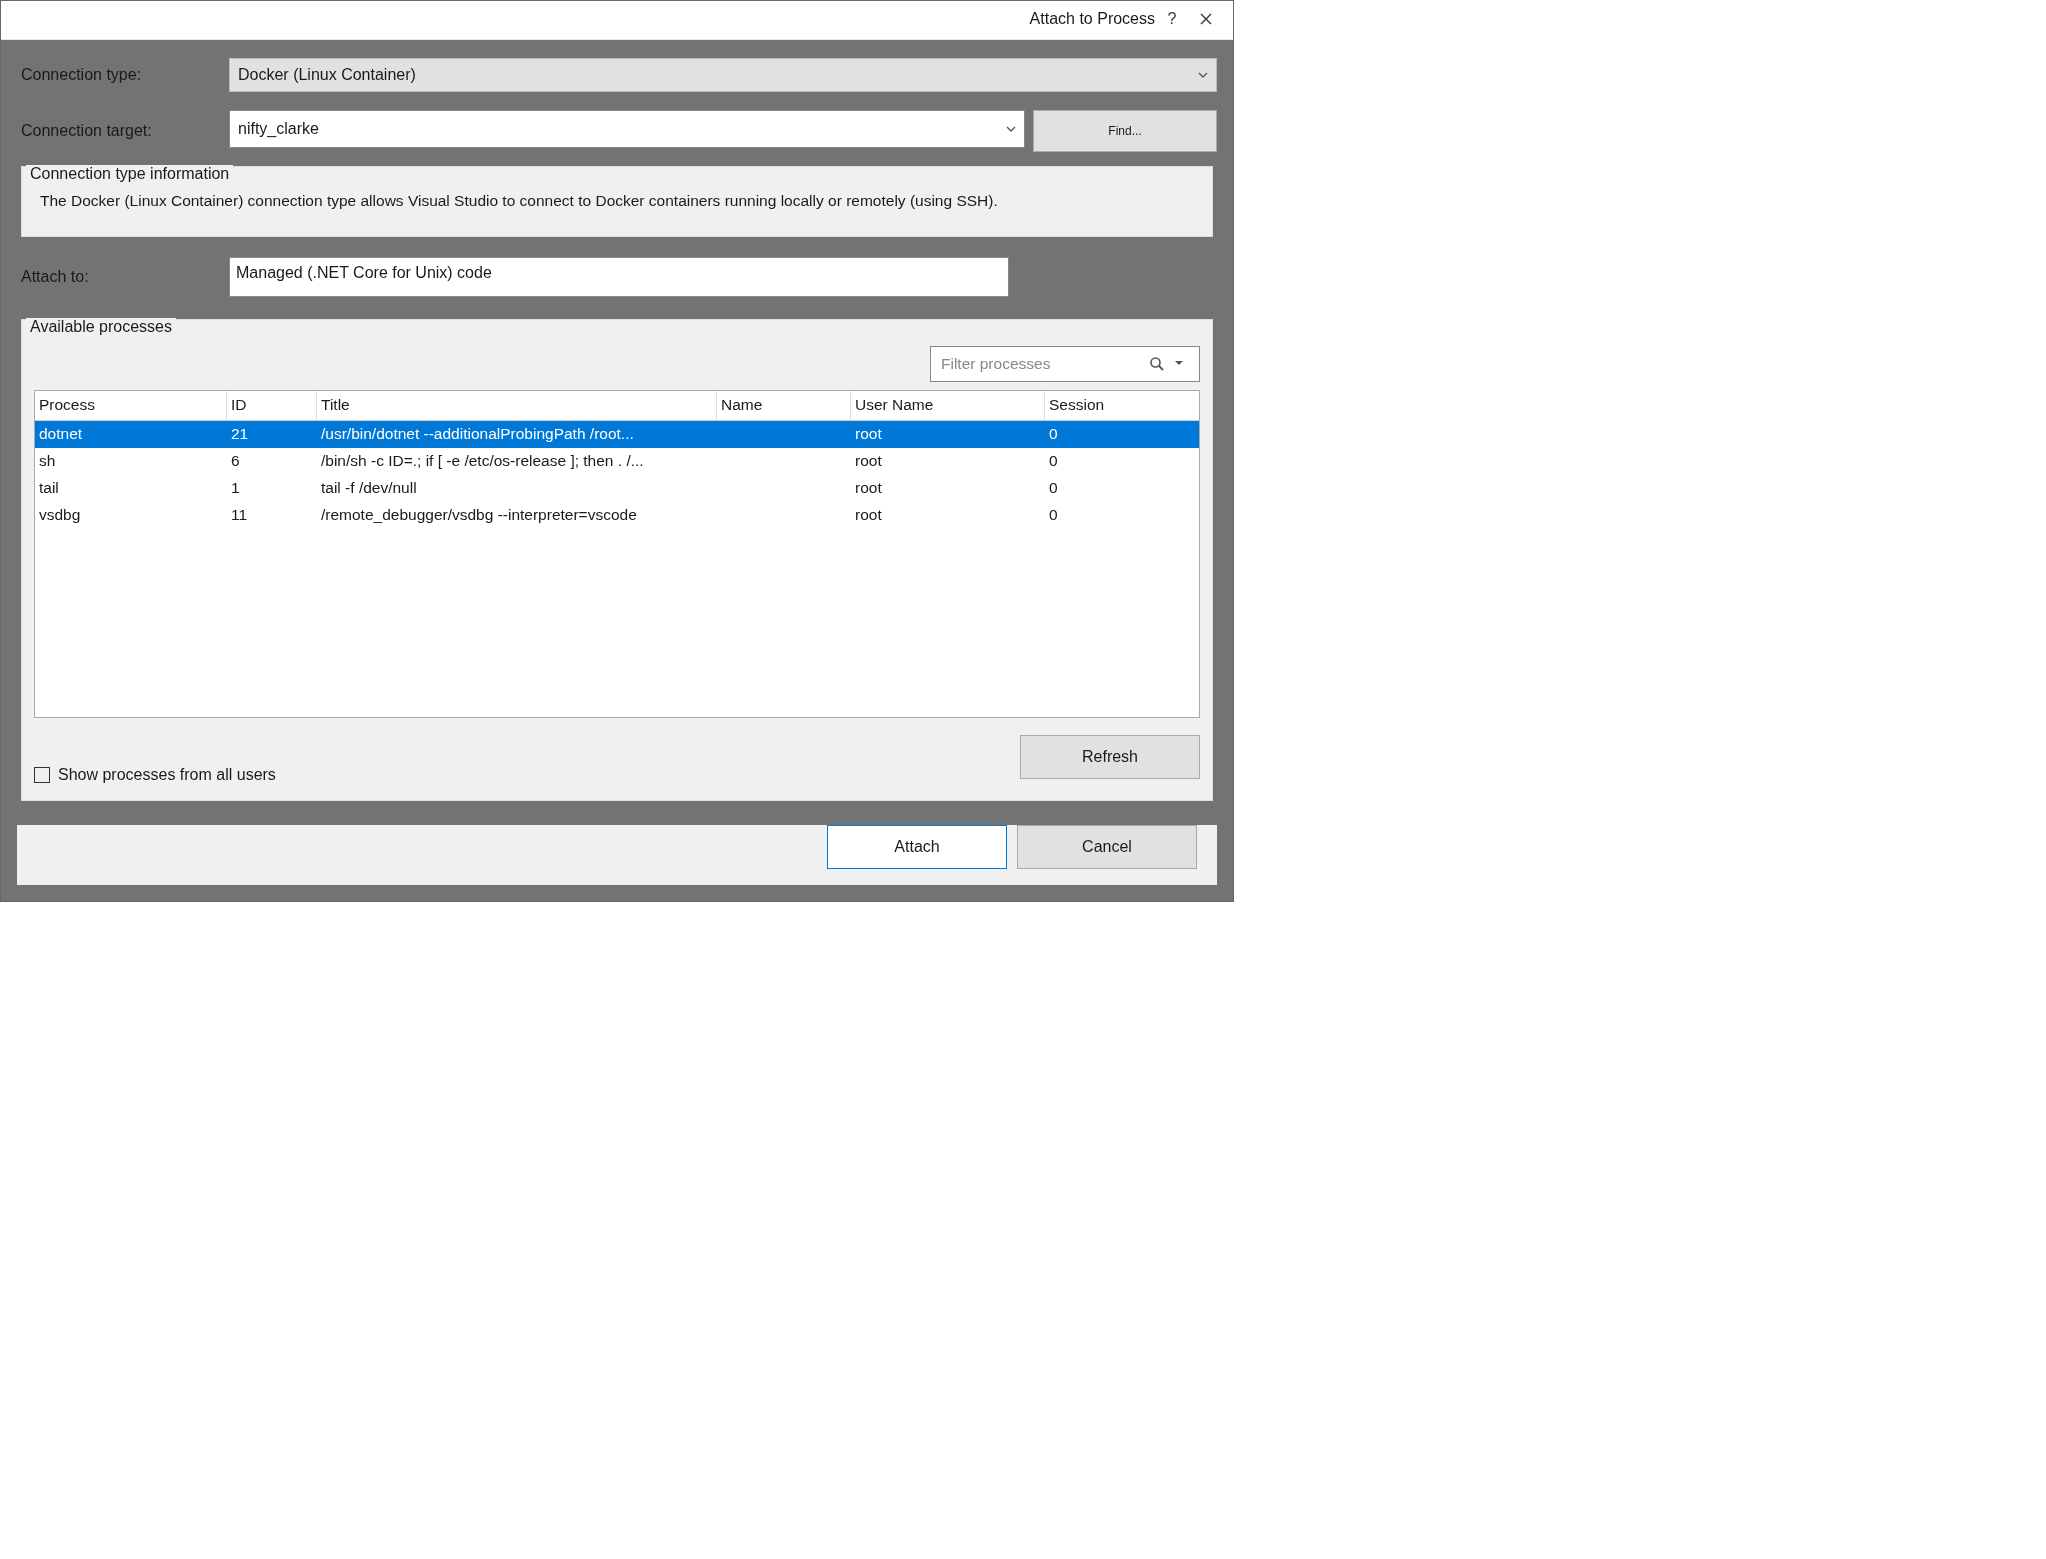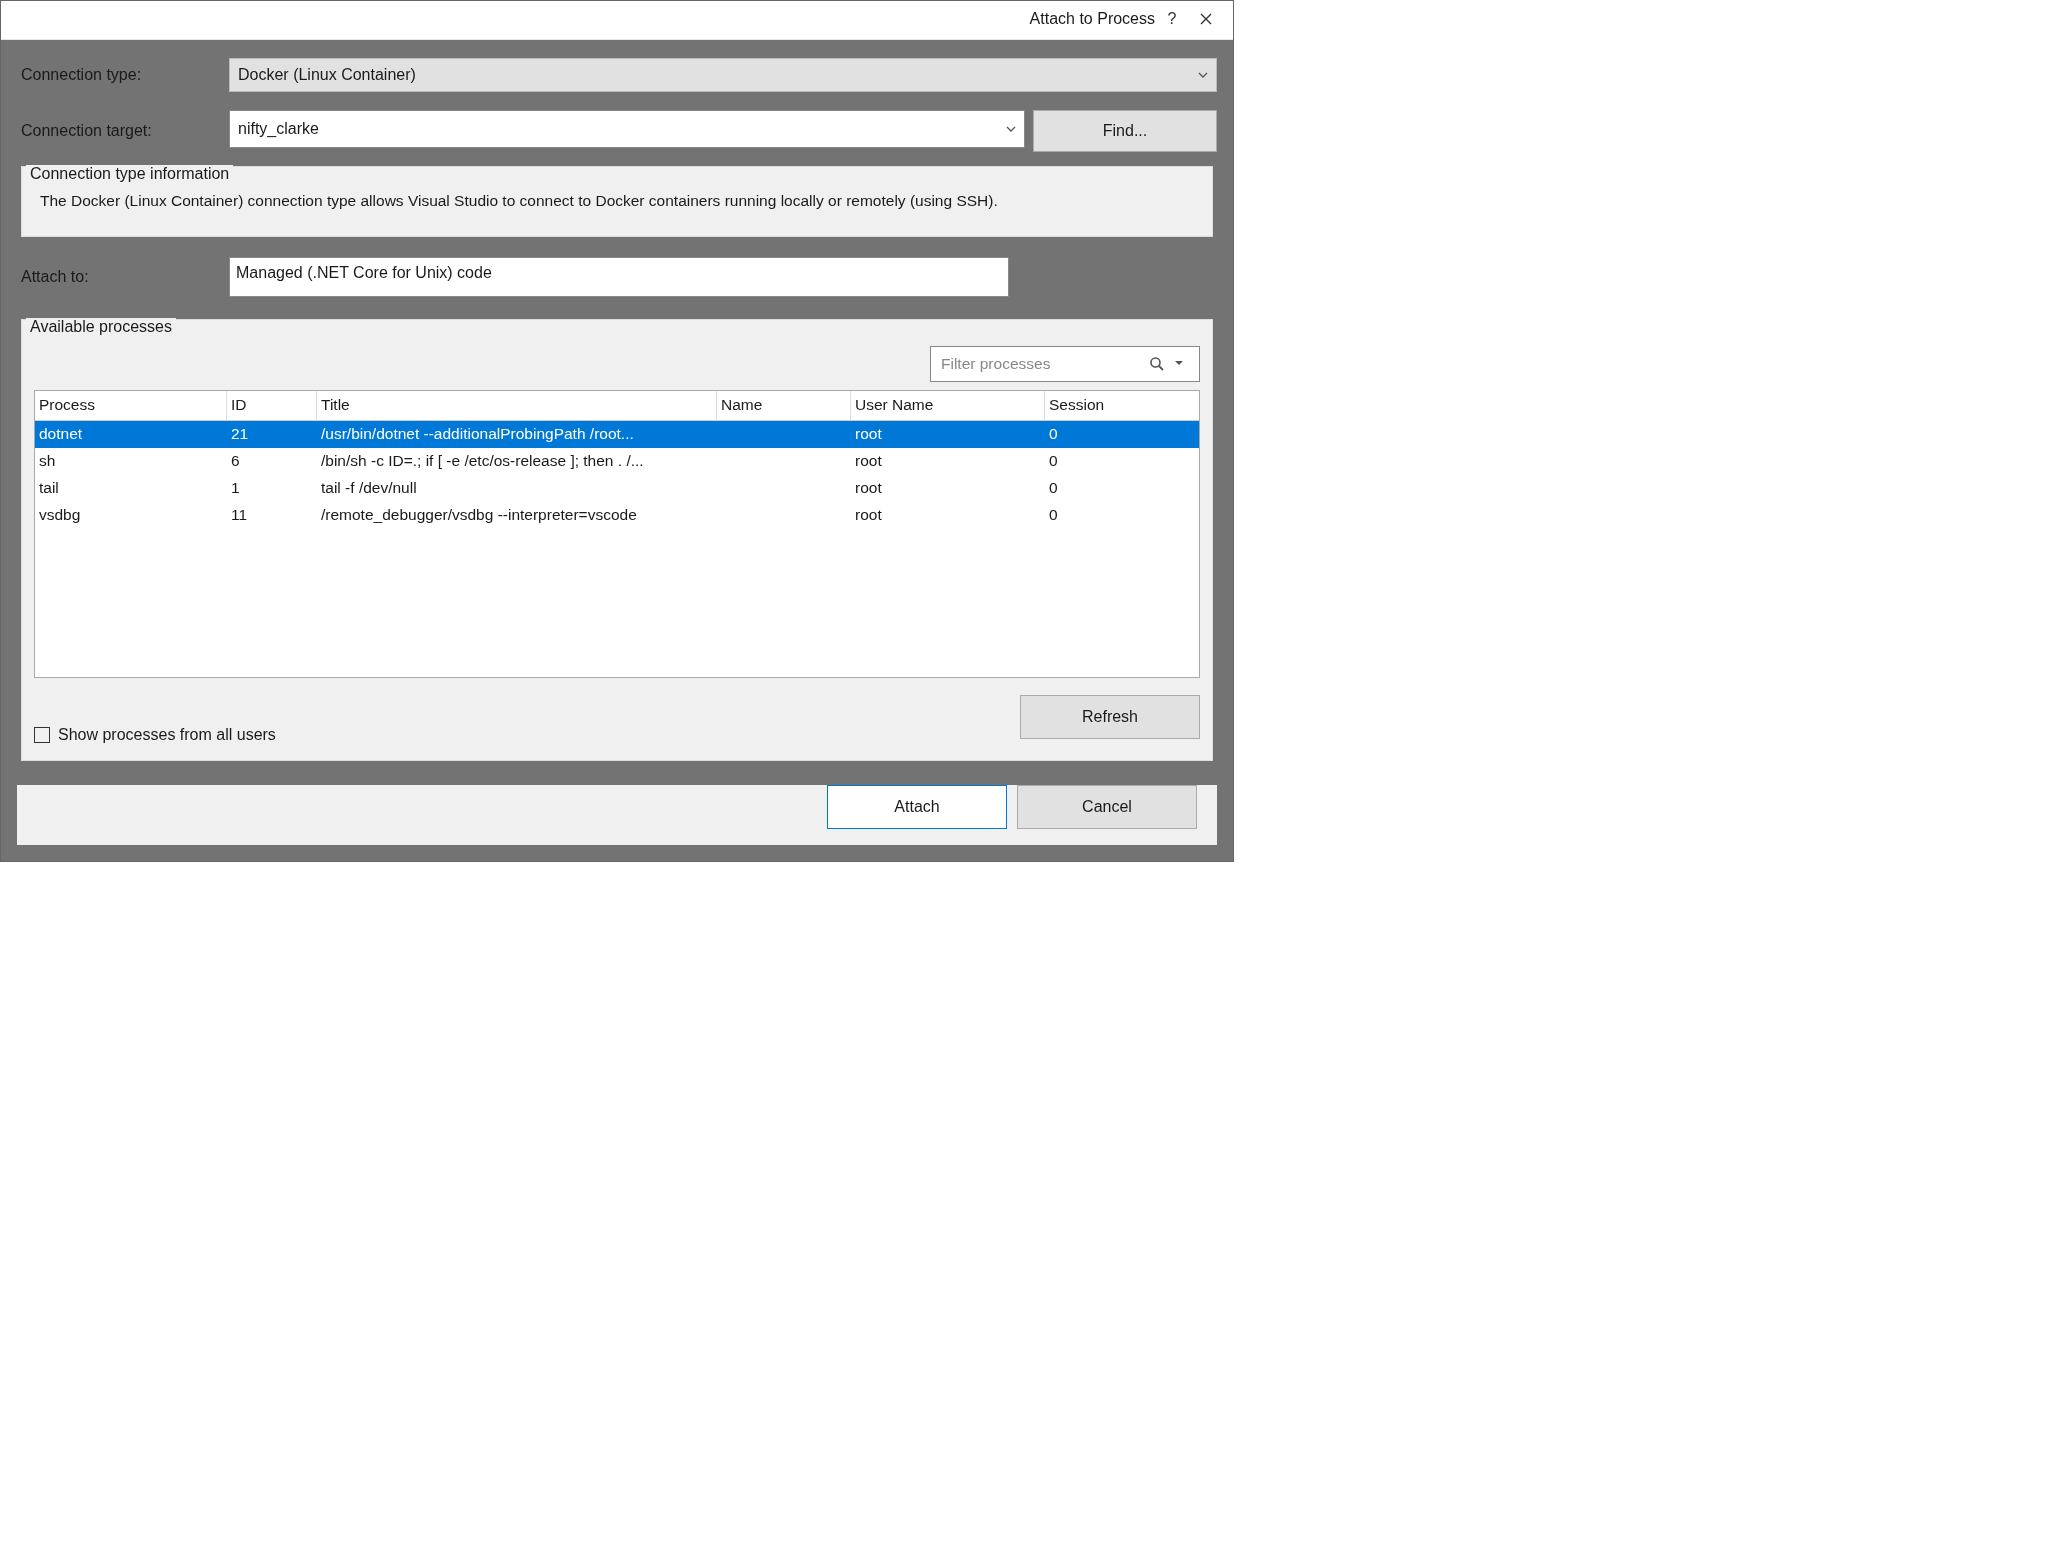--- a/index.html
+++ b/index.html
@@ -72,21 +72,21 @@
   .chevron {
     font-size: 12px;
     color: #555;
   }
   .find-btn {
     width: 184px;
     height: 42px;
     background: #e1e1e1;
     border: 1px solid #aaa;
     display:flex; align-items:center; justify-content:center;
-    font-size: 16px;
+    font-size: 12px;
   }
   .info-box {
     border: 1px solid #ddd;
     background: #f0f0f0;
     padding: 0 12px 22px 12px;
     margin: 0 4px 20px 4px;
   }
   .info-title {
     font-size: 16px;
     margin: 0 0 4px -8px;
@@ -178,21 +178,21 @@
     padding: 0 4px;
     white-space: nowrap;
     overflow: hidden;
     text-overflow: ellipsis;
   }
   .pt-row.selected {
     background: #0078d7;
     color: #fff;
   }
   .pt-body {
-    height: 256px;
+    height: 296px;
     overflow: auto;
   }
   .bottom-bar {
     display:flex;
     align-items:center;
     margin-top: 12px;
   }
   .checkbox {
     width: 16px; height: 16px;
     border: 1.5px solid #333;

